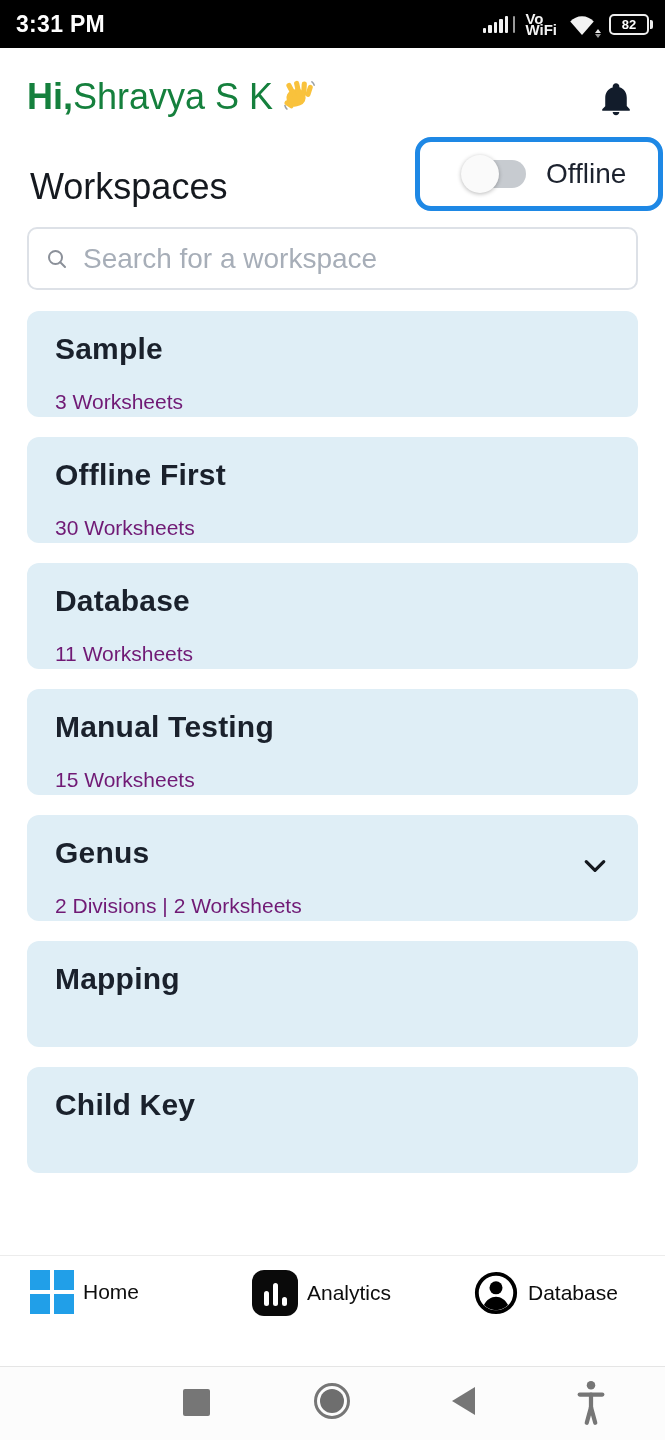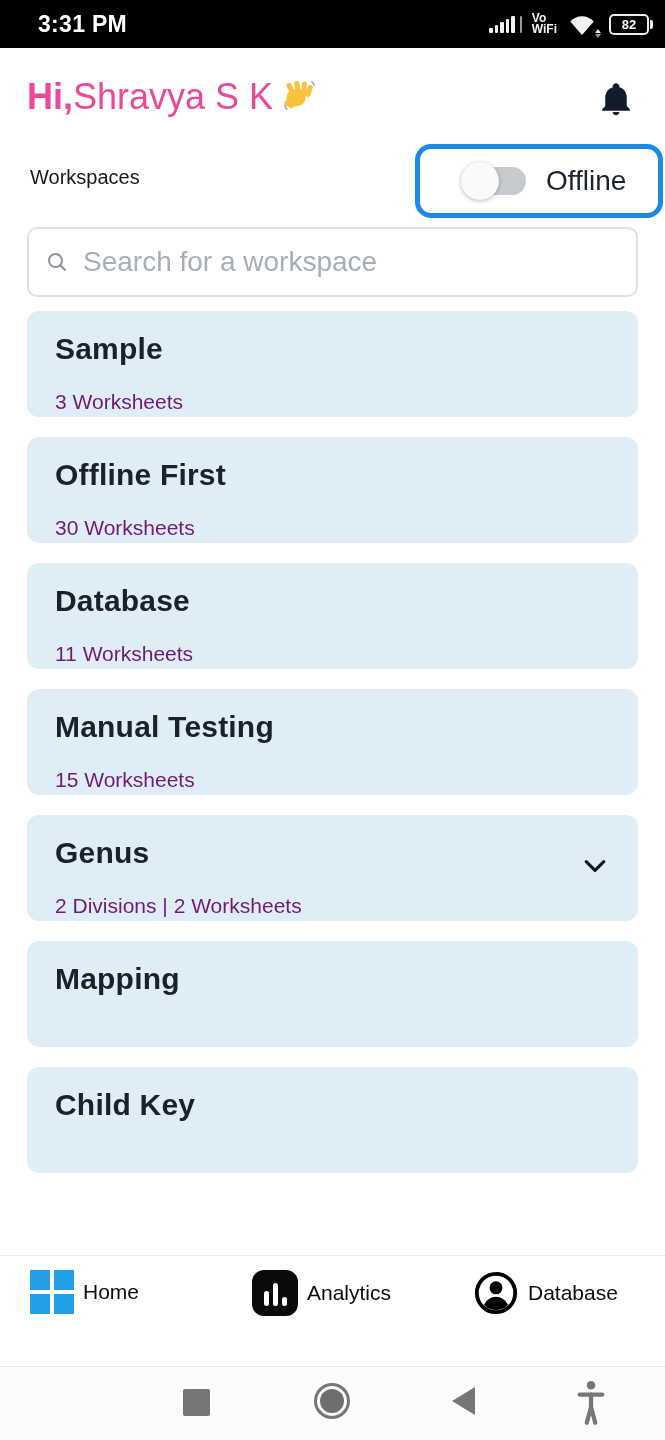--- a/index.html
+++ b/index.html
@@ -4,68 +4,68 @@
 <style>
   html,body{margin:0;padding:0;background:#e8e8e8;}
   .phone{
     position:relative;width:665px;height:1440px;background:#ffffff;
     overflow:hidden;font-family:"Liberation Sans",sans-serif;margin:0 auto;
   }
   
   .status-bar{
     position:absolute;top:0;left:0;right:0;height:48px;background:#000;
     color:#fff;display:flex;align-items:center;justify-content:space-between;
-    padding:0 16px 0 38px;box-sizing:border-box;
+    padding:0 16px 0 16px;box-sizing:border-box;
   }
   .sb-time{font-size:23px;font-weight:700;letter-spacing:.3px;}
   .sb-right{display:flex;align-items:center;gap:10px;}
   .sig-bars{display:flex;align-items:flex-end;gap:2px;height:18px;}
   .sig-bars i{display:block;width:3.5px;background:#f2f2f2;border-radius:1px;}
   .sig-bars i:nth-child(1){height:5px}.sig-bars i:nth-child(2){height:8px}
   .sig-bars i:nth-child(3){height:11px}.sig-bars i:nth-child(4){height:14px}
   .sig-bars i:nth-child(5){height:17px}
   .sig-bars i.dim{width:2px;height:17px;background:#9a9a9a;margin-left:3px;}
-  .vowifi{font-size:12px;line-height:11.5px;font-weight:700;color:#f2f2f2;}
+  .vowifi{font-size:15px;line-height:11.5px;font-weight:700;color:#f2f2f2;}
   .wifi-wrap{position:relative;width:32px;height:24px;}
   .wifi-arrows{position:absolute;right:-2px;bottom:-2px;display:flex;flex-direction:column;gap:1px;}
   .wifi-arrows i{display:block;width:0;height:0;border-left:3.5px solid transparent;border-right:3.5px solid transparent;}
   .wifi-arrows i.up{border-bottom:4px solid #e8e8e8;}
   .wifi-arrows i.dn{border-top:4px solid #9a9a9a;}
   .battery{
     position:relative;width:40px;height:21px;border:2px solid #ededed;border-radius:5px;
     display:flex;align-items:center;justify-content:center;
     font-size:13px;font-weight:700;color:#fff;box-sizing:border-box;
   }
   .battery::after{
     content:"";position:absolute;right:-6px;top:4px;width:3px;height:9px;
     background:#ededed;border-radius:0 2px 2px 0;
   }
   
-  .greeting{position:absolute;top:76px;left:27px;font-size:36px;color:#ec4899;
+  .greeting{position:absolute;top:76px;left:27px;font-size:36px;color:#15803d;
     display:flex;align-items:center;white-space:nowrap;}
   .greeting .g-bold{font-weight:800;}
   .greeting .g-name{font-weight:400;}
   .wave{margin-left:8px;display:inline-flex;}
   .bell-btn{position:absolute;top:78px;right:30px;width:38px;height:42px;
     background:none;border:none;padding:0;cursor:pointer;}
   
-  .ws-title{position:absolute;top:166px;left:30px;font-size:20px;color:#15191f;font-weight:400;}
+  .ws-title{position:absolute;top:166px;left:30px;font-size:36px;color:#15191f;font-weight:400;}
   .offline-box{
-    position:absolute;top:144px;right:2px;width:248px;height:74px;box-sizing:border-box;
+    position:absolute;top:137px;right:2px;width:248px;height:74px;box-sizing:border-box;
     border:5px solid #1E88E5;border-radius:16px;background:#fff;
     display:flex;align-items:center;padding-left:50px;gap:20px;cursor:pointer;
   }
   .switch{position:relative;width:56px;height:28px;}
   .switch .track{position:absolute;left:0;top:0;width:56px;height:28px;background:#c7cbd0;border-radius:14px;}
   .switch .knob{position:absolute;left:-9px;top:-5px;width:38px;height:38px;background:#fafafa;
     border-radius:50%;box-shadow:0 1px 4px rgba(0,0,0,.28);}
   .offline-label{font-size:28px;color:#1c222e;font-weight:500;}
   
   .search-bar{
-    position:absolute;top:227px;left:27px;width:611px;height:70px;box-sizing:border-box;
+    position:absolute;top:227px;left:27px;width:611px;height:63px;box-sizing:border-box;
     border:2px solid #dde1e7;border-radius:10px;background:#fff;
     display:flex;align-items:center;padding:0 16px;gap:12px;
   }
   .search-bar input{
     flex:1;border:none;outline:none;font-size:28px;color:#3a3f47;background:transparent;
     font-family:"Liberation Sans",sans-serif;min-width:0;
   }
   .search-bar input::placeholder{color:#a7aeb8;opacity:1;}
   
   .card-list{position:absolute;top:311px;left:27px;width:611px;display:flex;flex-direction:column;gap:20px;}

